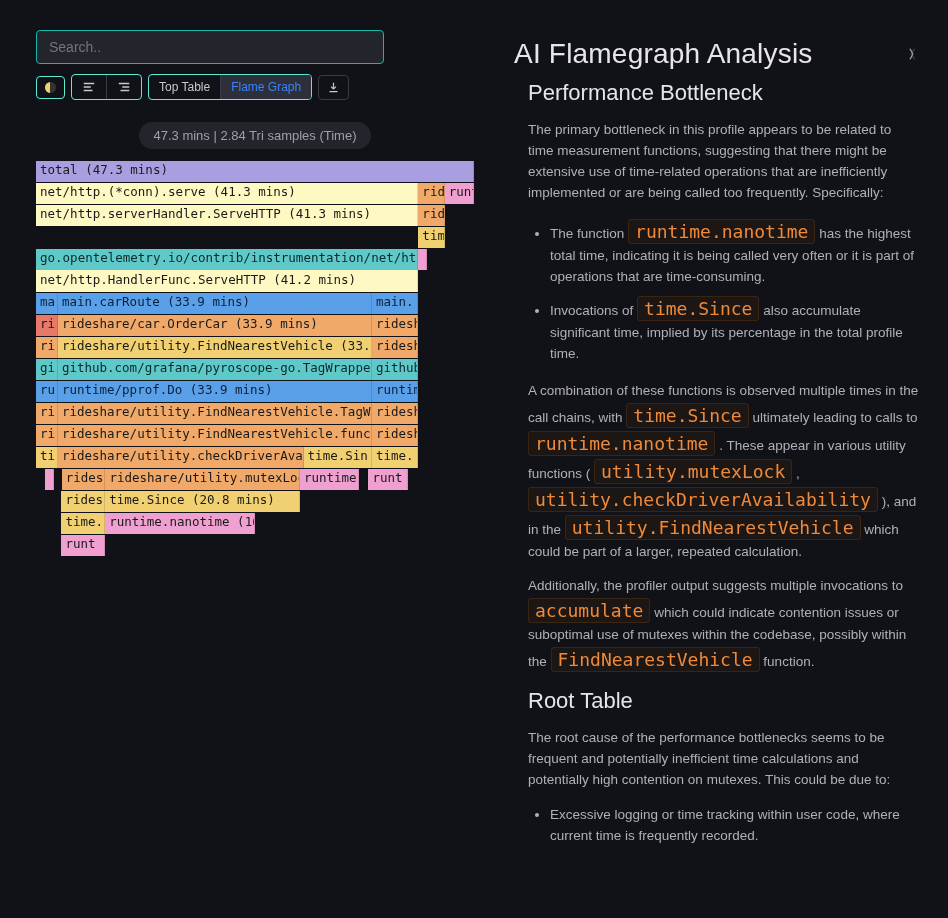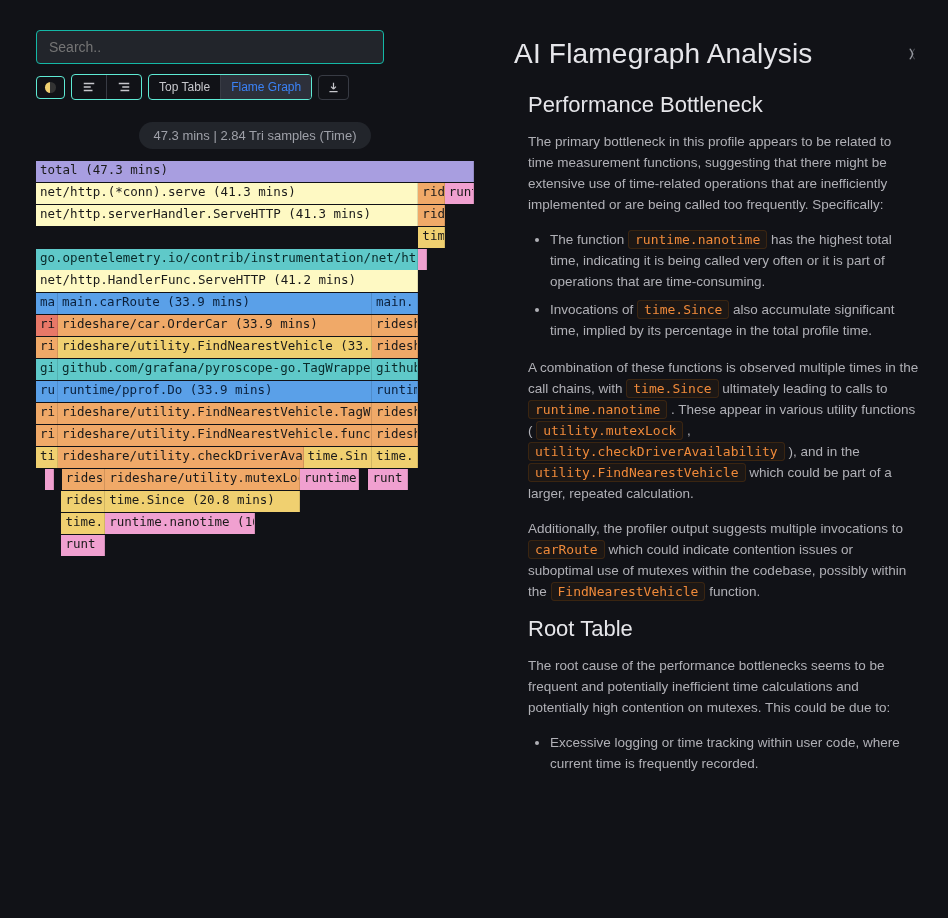--- a/index.html
+++ b/index.html
@@ -112,21 +112,21 @@
 .c-teal { background: #5fc9c9; color: #0a2a2a; }
 .c-blue { background: #5aa0e8; color: #0a1f3a; }
 .c-pink { background: #f0a0d0; }
 .c-red { background: #e87868; }
 
 
 .ai-header {
   display: flex;
   align-items: center;
   justify-content: space-between;
-  margin-bottom: 22px;
+  margin-bottom: 10px;
   gap: 33px;
 }
 .ai-title {
   font-size: 28px;
   font-weight: 400;
   color: #e6e6ea;
   letter-spacing: 0.2px;
 }
 .ai-content { padding-left: 14px; }
 .section-h {
@@ -148,21 +148,21 @@
   line-height: 1.55;
   margin-bottom: 8px;
   font-size: 13.5px;
 }
 .code-inline {
   background: rgba(232,120,0,0.05);
   color: #f08a3a;
   padding: 1px 6px;
   border-radius: 3px;
   font-family: "SF Mono", ui-monospace, Menlo, monospace;
-  font-size: 13px;
+  font-size: 18px;
   border: 1px solid rgba(232,120,0,0.15);
 }
 .close-icon {
   display: inline-flex;
   align-items: center;
   justify-content: center;
   width: 16px; height: 16px;
   cursor: pointer;
   color: #9ea0a8;
 }
@@ -304,20 +304,20 @@
     </span>
   </div>
   <div class="ai-content" id="ai-content">
       <div class="section-h">Performance Bottleneck</div>
       <div class="para">The primary bottleneck in this profile appears to be related to time measurement functions, suggesting that there might be extensive use of time-related operations that are inefficiently implemented or are being called too frequently. Specifically:</div>
       <ul class="ul">
         <li>The function <span class="code-inline">runtime.nanotime</span> has the highest total time, indicating it is being called very often or it is part of operations that are time-consuming.</li>
         <li>Invocations of <span class="code-inline">time.Since</span> also accumulate significant time, implied by its percentage in the total profile time.</li>
       </ul>
       <div class="para">A combination of these functions is observed multiple times in the call chains, with <span class="code-inline">time.Since</span> ultimately leading to calls to <span class="code-inline">runtime.nanotime</span> . These appear in various utility functions ( <span class="code-inline">utility.mutexLock</span> , <span class="code-inline">utility.checkDriverAvailability</span> ), and in the <span class="code-inline">utility.FindNearestVehicle</span> which could be part of a larger, repeated calculation.</div>
-      <div class="para">Additionally, the profiler output suggests multiple invocations to <span class="code-inline">carRoute</span> which could indicate contention issues or suboptimal use of mutexes within the codebase, possibly within the <span class="code-inline">FindNearestVehicle</span> function.</div>
+      <div class="para">Additionally, the profiler output suggests multiple invocations to <span class="code-inline">accumulate</span> which could indicate contention issues or suboptimal use of mutexes within the codebase, possibly within the <span class="code-inline">FindNearestVehicle</span> function.</div>
       <div class="section-h">Root Table</div>
       <div class="para">The root cause of the performance bottlenecks seems to be frequent and potentially inefficient time calculations and potentially high contention on mutexes. This could be due to:</div>
       <ul class="ul">
         <li>Excessive logging or time tracking within user code, where current time is frequently recorded.</li>
       </ul>
     </div>
 </div>
 
 </body></html>

